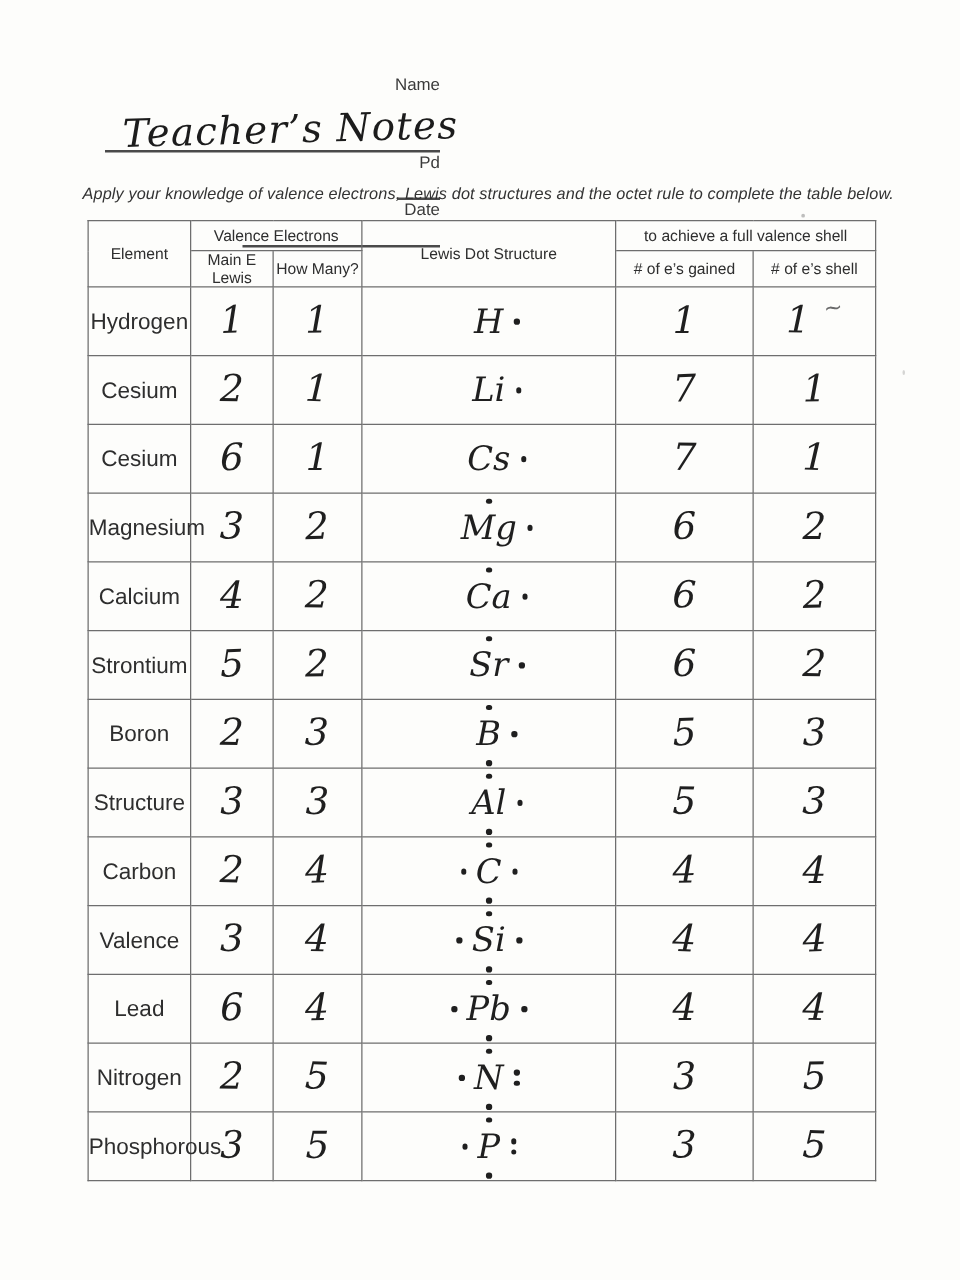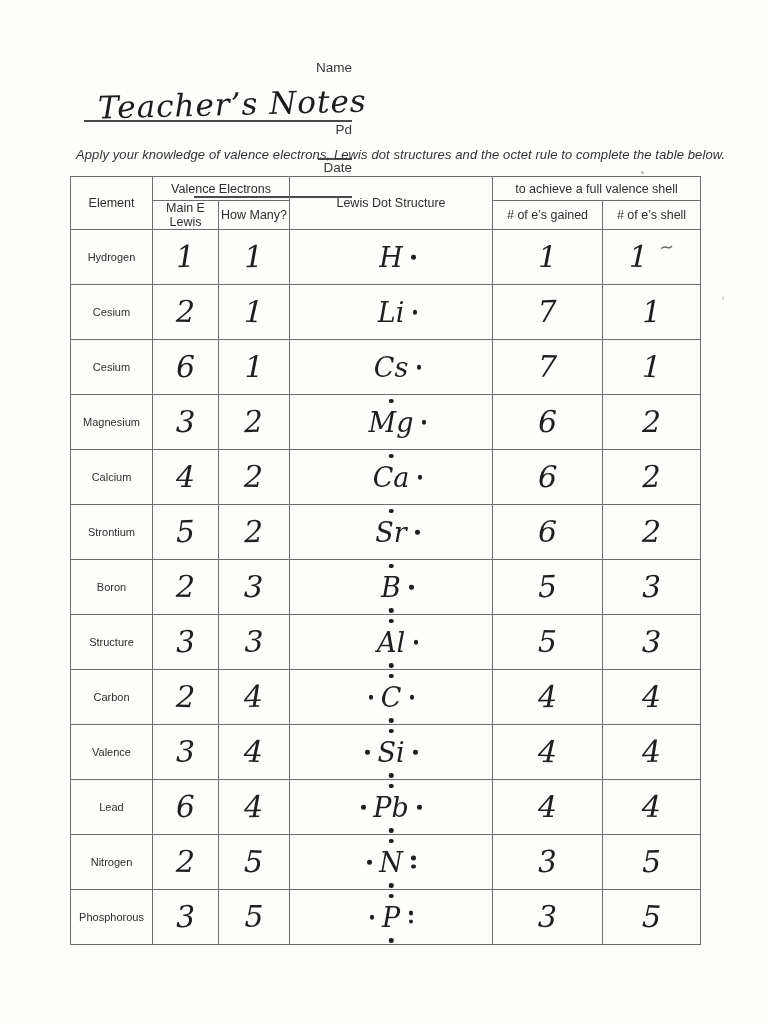--- a/index.html
+++ b/index.html
@@ -36,38 +36,38 @@
   .ml-18 { margin-left: 18px; }
 
   
   .title {
     position: absolute; top: 112px; left: 78px;
     font-family: "Liberation Serif", serif;
     font-weight: bold; font-size: 17.5px; color: #1e1e1e;
     letter-spacing: 0.2px;
   }
   .instruction {
-    position: absolute; top: 147px; left: 76px;
+    position: absolute; top: 147px; left: 66px;
     font-style: italic; font-size: 13px; color: #333;
     letter-spacing: 0.1px;
   }
 
   
   table {
     position: absolute; top: 176px; left: 70px;
     width: 630px; border-collapse: collapse; table-layout: fixed;
   }
   th, td {
     border: 1px solid #6e6e6e;
     text-align: center; vertical-align: middle;
   }
   thead tr.group-row th { height: 24px; font-weight: normal; font-size: 12.5px; }
   thead tr.sub-row th { height: 28px; font-weight: normal; font-size: 12.5px; }
   tbody td { height: 55px; }
-  td.el-cell { font-size: 11px; color: #2e2e2e; }
+  td.el-cell { font-size: 18px; color: #2e2e2e; }
 
   
   .hand {
     display: inline-block;
     font-family: "DejaVu Serif", serif; font-style: italic;
     font-size: 30px; color: #1f1f1f; line-height: 1;
   }
 
   
   .lewis { position: relative; display: inline-block; padding: 9px 13px; }

